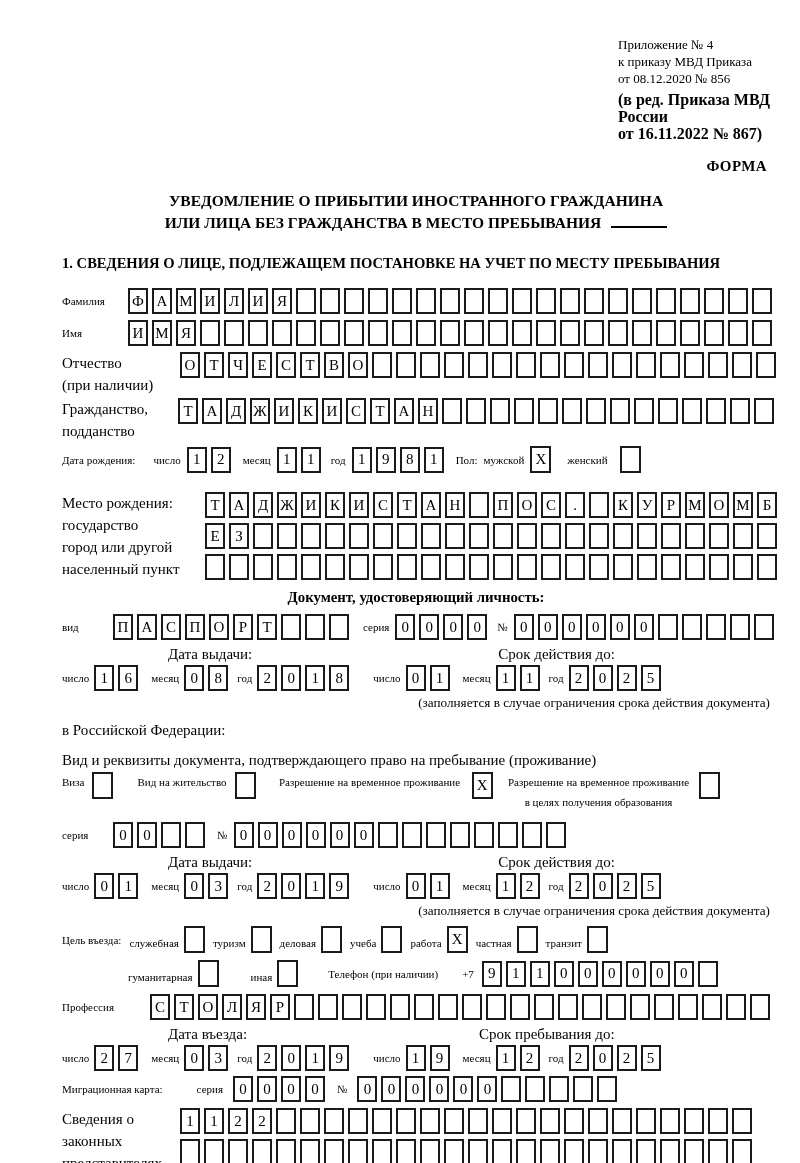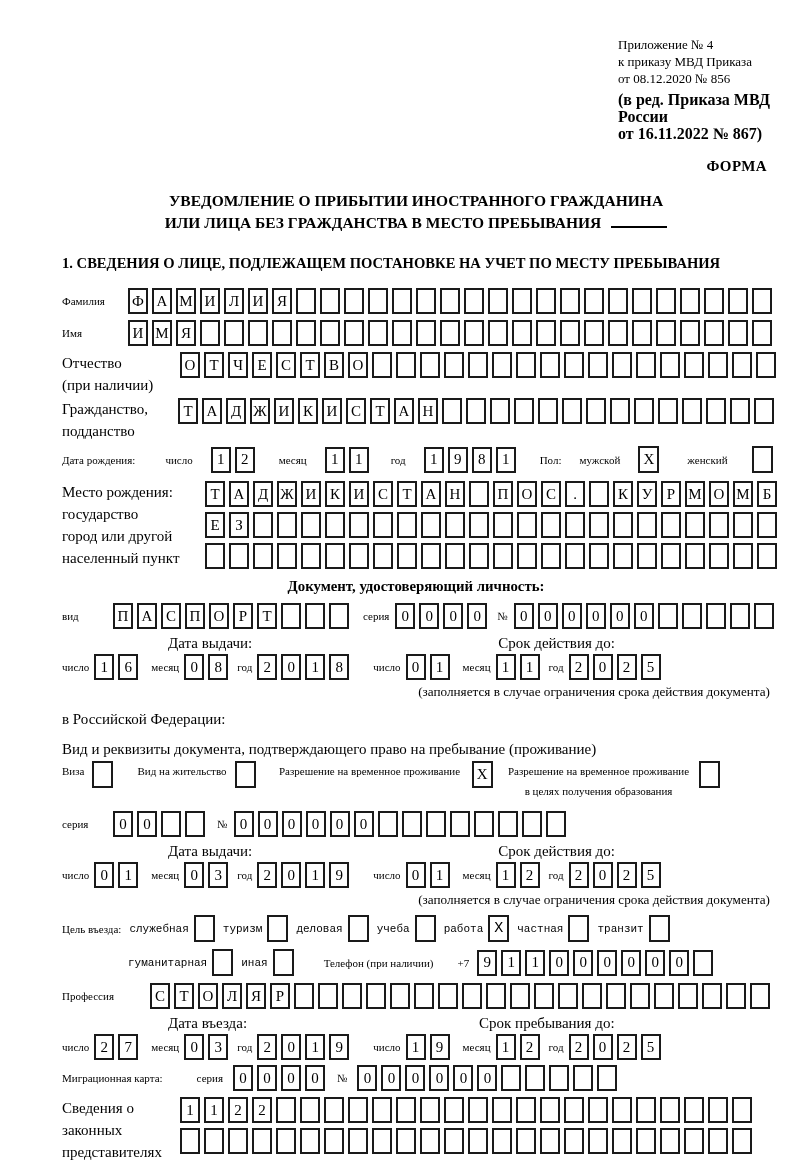--- a/index.html
+++ b/index.html
@@ -25,21 +25,21 @@
     width:20px; height:26px; border:2px solid #1a1a1a;
     display:inline-flex; align-items:center; justify-content:center;
     font-size:15px; flex:0 0 auto;
   }
   .cb {
     width:21px; height:27px; border:2px solid #1a1a1a;
     display:inline-flex; align-items:center; justify-content:center;
     font-size:15px; flex:0 0 auto;
   }
   .stack .cells { display:flex; margin-bottom:5px; }
-  .grp { display:inline-flex; align-items:center; gap:5px; flex:0 0 auto;font-family:Liberation Mono, monospace; }
+  .grp { display:inline-flex; align-items:flex-end; gap:5px; flex:0 0 auto; }
   .center { text-align:center; }
   .dochead { font-weight:bold; font-size:14.8px; text-align:center; margin:4px 0 8px; }
   .note { font-size:13.2px; text-align:right; margin:-1px 0 7px; }
   .intro { font-size:15px; line-height:24px; }
   .dlrow { display:flex; font-size:15px; margin:1px 0 2px; }
   .drow { display:flex; align-items:center; gap:5px; margin-bottom:5px; }
   .lblcol div { font-size:15px; line-height:22px; }
 </style>
 </head>
 <body>
@@ -191,21 +191,21 @@
           <span class="cell"></span>
           <span class="cell"></span>
           <span class="cell"></span>
           <span class="cell"></span>
           <span class="cell"></span>
           <span class="cell"></span>
           <span class="cell"></span>
         </span>
   </div>
 
-  <div class="r" style="gap:18px;margin-bottom:8px">
+  <div class="r" style="gap:6px;margin-bottom:19px">
     <span class="lbl">Дата рождения:</span>
     <span class="lbl" style="margin-left:12px">число</span>
     <span class="cells">
           <span class="cell">1</span>
           <span class="cell">2</span>
         </span>
     <span class="lbl" style="margin-left:6px">месяц</span>
     <span class="cells">
           <span class="cell">1</span>
           <span class="cell">1</span>
@@ -513,21 +513,21 @@
       <span class="lbl">транзит</span>
       <span class="cb"></span>
     </span>
   </div>
 
   <div class="r" style="gap:8px;padding-left:66px;margin-bottom:7px">
     <span class="grp">
       <span class="lbl">гуманитарная</span>
       <span class="cb"></span>
     </span>
-    <span class="grp" style="margin-left:0">
+    <span class="grp" style="margin-left:24px">
       <span class="lbl">иная</span>
       <span class="cb"></span>
     </span>
     <span class="lbl" style="margin-left:22px">Телефон (при наличии)</span>
     <span class="lbl" style="margin-left:16px">+7</span>
     <span class="cells">
           <span class="cell">9</span>
           <span class="cell">1</span>
           <span class="cell">1</span>
           <span class="cell">0</span>

